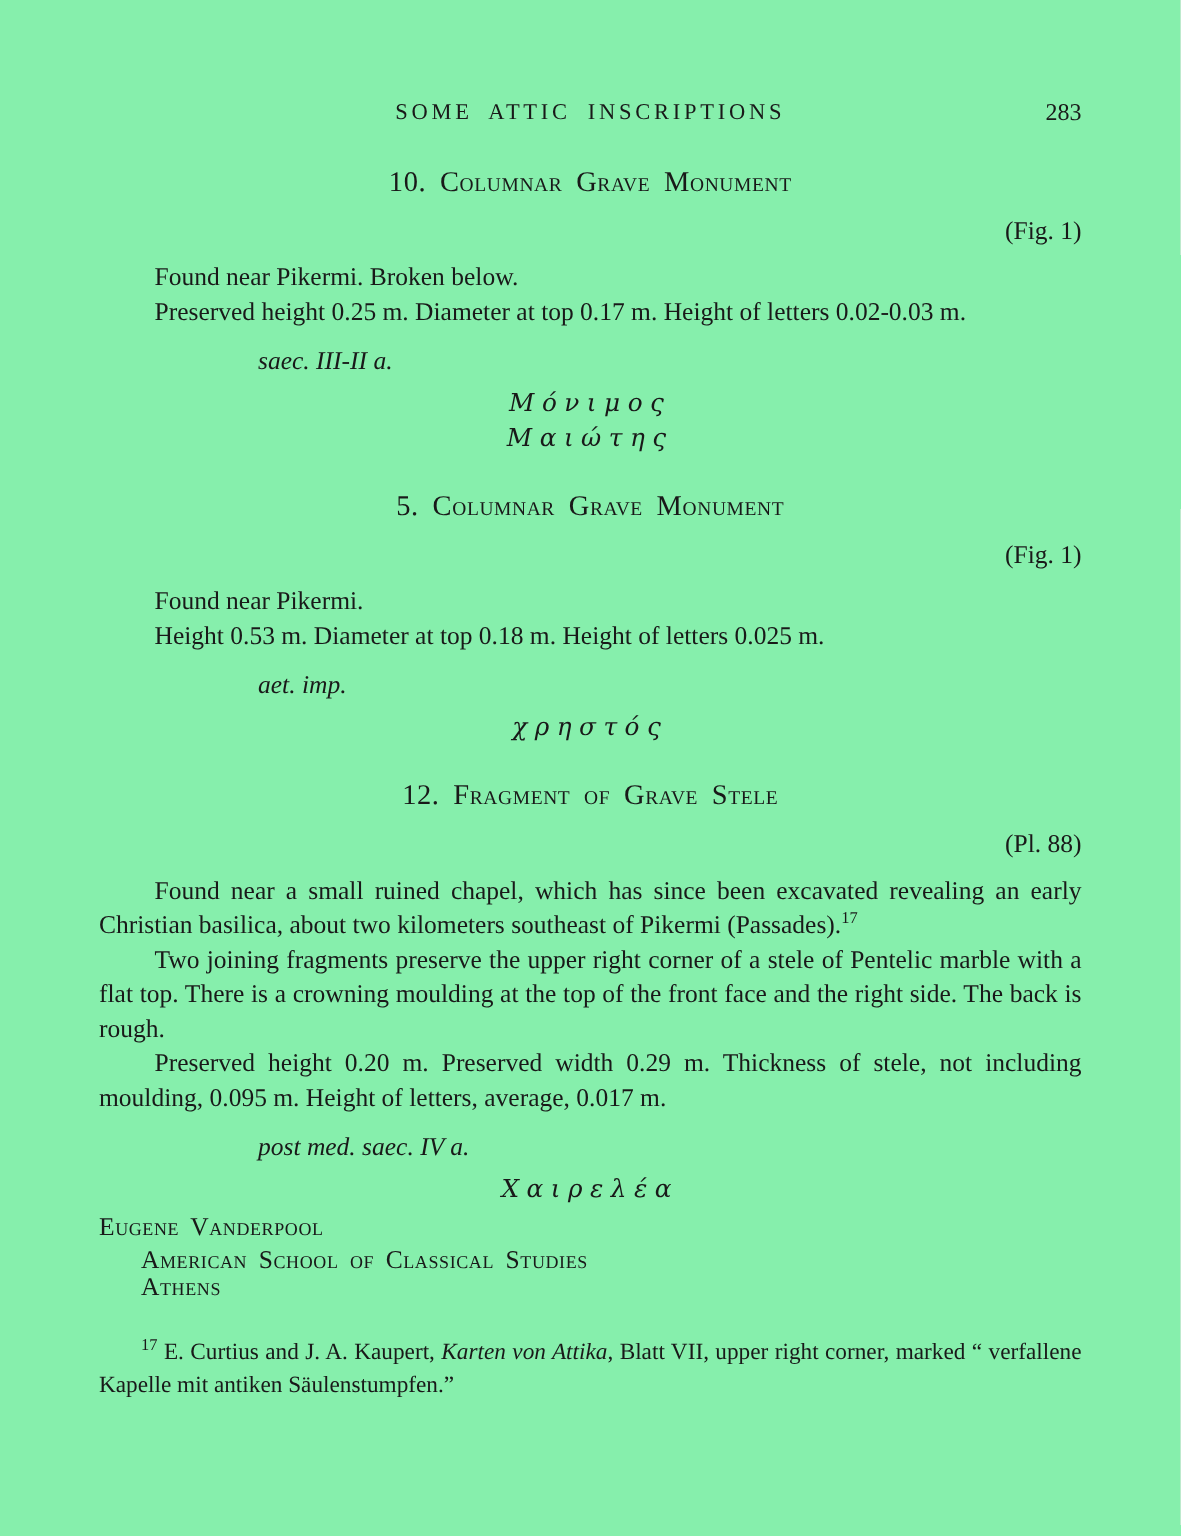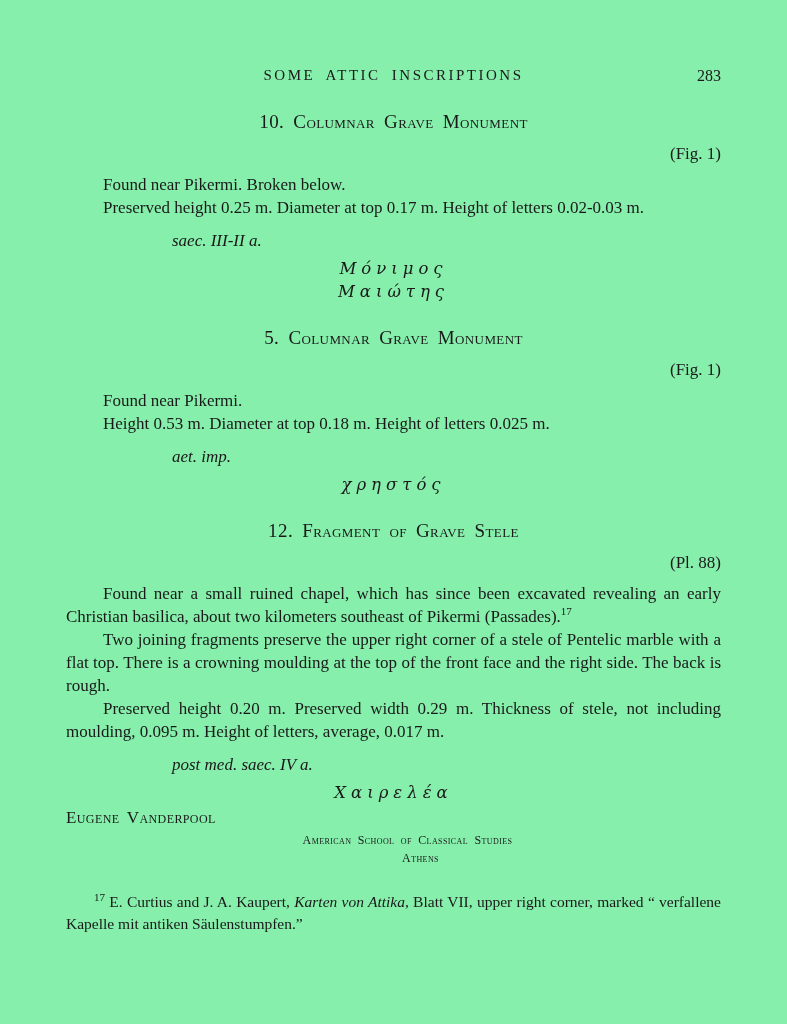--- a/index.html
+++ b/index.html
@@ -96,28 +96,26 @@
     margin: 2px 14px 0 0;
     text-align: left;
     font-variant: small-caps;
     font-size: 17px;
     letter-spacing: 0.4px;
     word-spacing: 3px;
   }
   .affiliation {
     margin: 2px 0 0 28px;
     font-variant: small-caps;
-    font-size: 12px;
+    font-size: 17px;
     line-height: 18px;
     letter-spacing: 0.4px;
     word-spacing: 3px;
-    text-align: center;
   }
   .affiliation .aff-line2 {
-    margin-left: 26px;
   }
 
   
   .footnote {
     margin-top: 24px;
   }
   .footnote-text {
     margin: 0;
     font-size: 15.5px;
     line-height: 22px;

